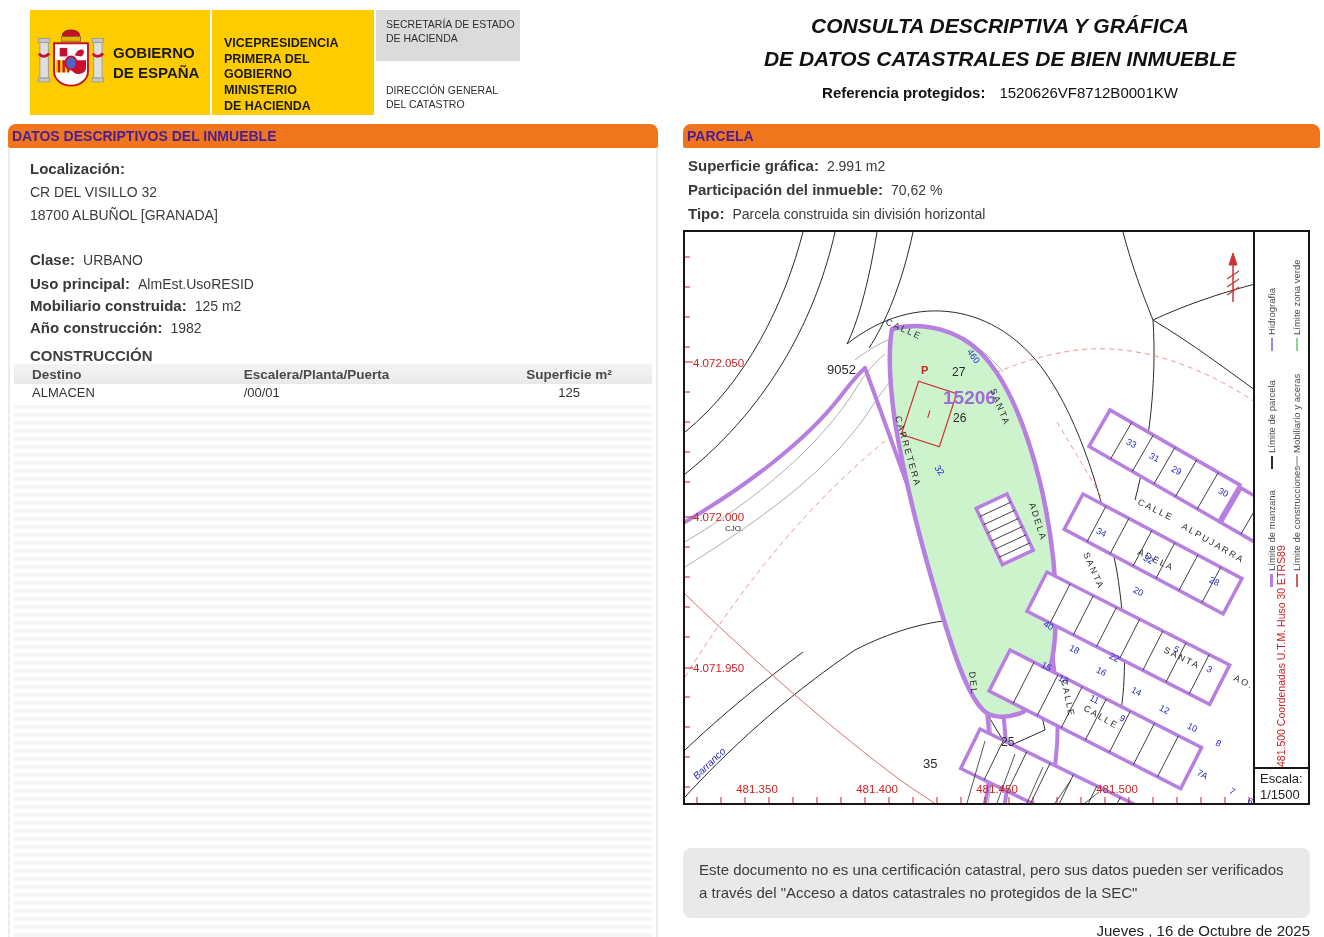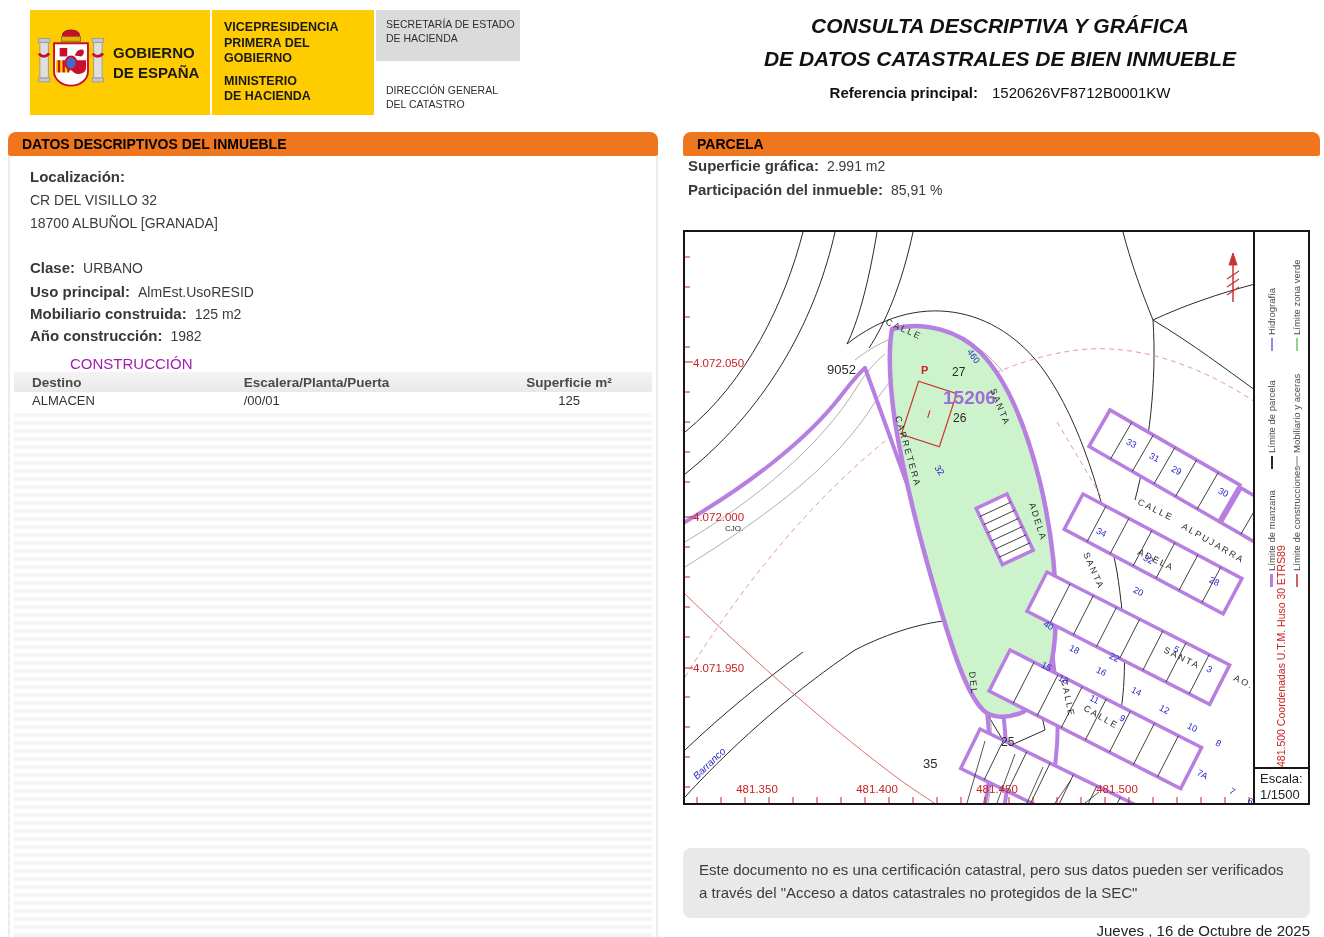--- a/index.html
+++ b/index.html
@@ -4,37 +4,37 @@
 <style>
   html,body{margin:0;padding:0;background:#fff;width:1324px;height:937px;
     font-family:"Liberation Sans",sans-serif;color:#3b3b3b;overflow:hidden;position:relative;}
   *{box-sizing:border-box;}
 
   
   .logo-wrap{position:absolute;left:30px;top:10px;height:105px;display:flex;}
   .logo-a{width:180px;background:#FFCC00;display:flex;align-items:center;padding-left:8px;margin-right:2px;}
   .gob-text{font-weight:bold;font-size:15px;line-height:1.3;color:#1a1a1a;margin-left:9px;}
   .logo-b{width:162px;background:#FFCC00;display:flex;flex-direction:column;justify-content:space-between;
-    padding:10px 4px 10px 12px;font-weight:bold;font-size:12.5px;line-height:1.25;color:#1a1a1a;margin-right:2px;}
+    padding:26px 4px 10px 12px;font-weight:bold;font-size:12.5px;line-height:1.25;color:#1a1a1a;margin-right:2px;}
   .logo-c{width:144px;display:flex;flex-direction:column;}
   .logo-c-top{background:#DBDBDB;height:51px;padding:8px 4px 0 10px;font-size:10.5px;line-height:1.3;color:#2e2e2e;}
   .logo-c-bot{height:54px;padding:23px 4px 0 10px;font-size:10.5px;line-height:1.3;color:#2e2e2e;}
   .title-wrap{position:absolute;left:688px;top:10px;width:624px;text-align:center;color:#111;}
   .title-wrap .t1{font-size:21px;font-weight:bold;line-height:1.55;font-style:italic;}
   .ref-line{margin-top:9px;font-size:15px;}
   .ref-line b{margin-right:14px;}
 
   
-  .obar{background:#F0761D;color:#000000;font-weight:bold;font-size:14px;height:24px;line-height:24px;
-    padding-left:14px;border-radius:8px 8px 2px 2px;margin-top:8px;}
+  .obar{background:#F0761D;color:#4c1d95;font-weight:bold;font-size:14px;height:24px;line-height:24px;
+    padding-left:4px;border-radius:8px 8px 2px 2px;}
   .panel-left{position:absolute;left:8px;top:124px;width:650px;}
   .pl-body{border:2px solid #efeceb;border-top:none;border-radius:0 0 12px 12px;height:861px;position:relative;background:#fff;}
   .fline{position:absolute;left:20px;white-space:nowrap;font-size:14px;}
   .fline b{font-size:15px;margin-right:8px;color:#383838;}
-  .sect-title{position:absolute;left:20px;font-weight:normal;font-size:15px;color:#a21caf;margin-left:40px;}
+  .sect-title{position:absolute;left:20px;font-weight:bold;font-size:15px;color:#404040;}
 
   .ctable{position:absolute;left:4px;right:4px;top:216px;font-size:13px;}
   .thead{display:flex;background:linear-gradient(#f4f4f4,#e9e9e9);height:20px;align-items:center;
     font-weight:bold;color:#4a4a4a;font-size:13.5px;}
   .trow{display:flex;height:16px;align-items:center;color:#333;}
   .c1{width:36%;padding-left:18px;text-align:left;}
   .c2{width:38%;text-align:left;}
   .c3{width:26%;text-align:center;}
   .tstripes{position:absolute;left:4px;right:4px;top:253px;bottom:6px;
     background:repeating-linear-gradient(#ffffff 0 4px,#f6f6f6 4px 8px);border-radius:0 0 10px 10px;}
@@ -131,21 +131,21 @@
       <div>DIRECCIÓN GENERAL</div>
       <div>DEL CATASTRO</div>
     </div>
   </div>
 </div>
 
 <div class="title-wrap">
   <div class="t1">CONSULTA DESCRIPTIVA Y GRÁFICA</div>
   <div class="t1">DE DATOS CATASTRALES DE BIEN INMUEBLE</div>
   <div class="ref-line">
-    <b>Referencia principal:</b><span>1520626VF8712B0001KW</span>
+    <b>Referencia protegidos:</b><span>1520626VF8712B0001KW</span>
   </div>
 </div>
 
 <div class="panel-left">
   <div class="obar">DATOS DESCRIPTIVOS DEL INMUEBLE</div>
   <div class="pl-body">
     <div class="fline" style="top:12px"><b>Localización:</b></div>
     <div class="fline" style="top:36px">CR DEL VISILLO 32</div>
     <div class="fline" style="top:59px">18700 ALBUÑOL [GRANADA]</div>
     <div class="fline" style="top:103px"><b>Clase:</b><span>URBANO</span></div>
@@ -167,21 +167,22 @@
     </div>
     <div class="tstripes"></div>
   </div>
 </div>
 
 <div class="panel-right">
   <div class="obar">PARCELA</div>
 </div>
 <div class="pr-fields">
   <div class="prline"><b>Superficie gráfica:</b><span>2.991 m2</span></div>
-  <div class="prline"><b>Participación del inmueble:</b><span>85,91 %</span></div>
+  <div class="prline"><b>Participación del inmueble:</b><span>70,62 %</span></div>
+  <div class="prline"><b>Tipo:</b><span>Parcela construida sin división horizontal</span></div>
 </div>
 
 <div class="map-box">
   <svg class="map-svg" viewBox="0 0 568 571">
 
     <g fill="none" stroke="#2a2a2a" stroke-width="1">
       <path d="M118,0 C100,70 62,150 0,200"></path>
       <path d="M150,0 C132,80 88,172 0,242"></path>
       <path d="M192,0 C183,55 172,92 162,112"></path>
       <path d="M228,0 C217,52 200,92 184,116"></path>

